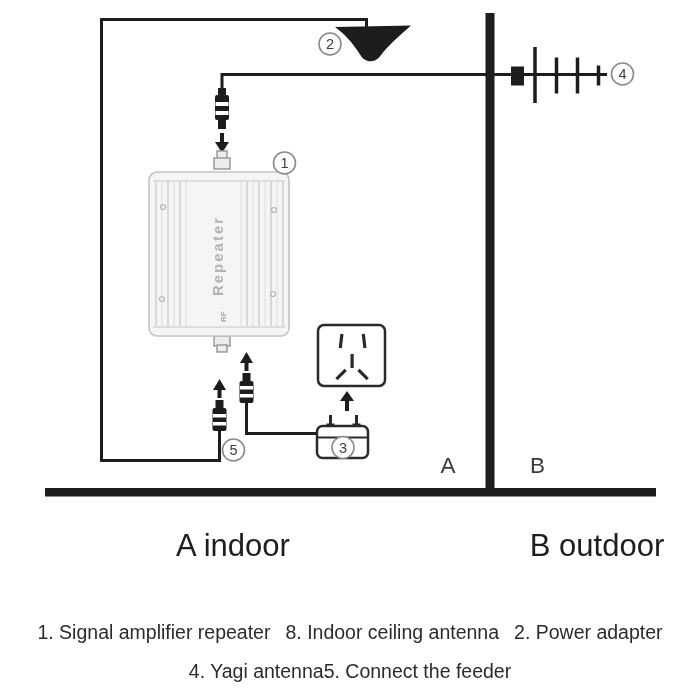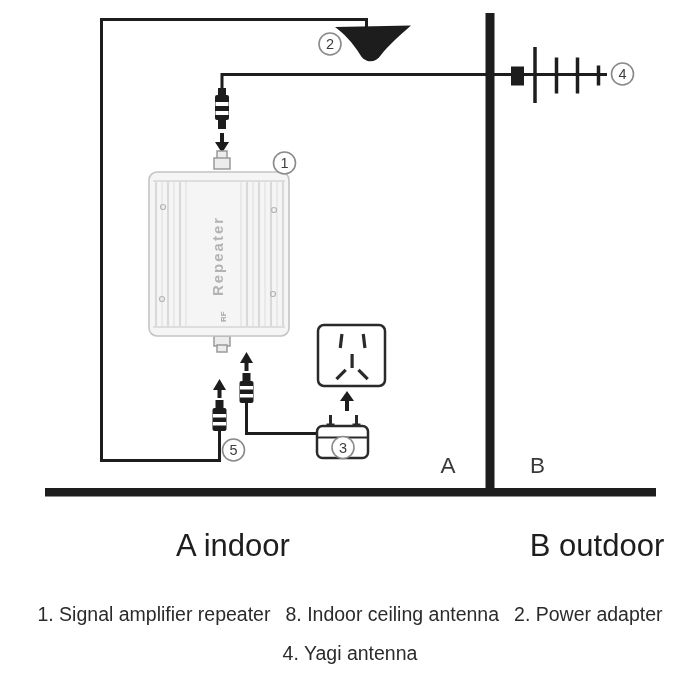--- a/index.html
+++ b/index.html
@@ -2,21 +2,21 @@
 <html><head>
 <meta charset="utf-8">
 <style>
   html,body{margin:0;padding:0;background:#ffffff;}
   .stage{
     position:relative;width:700px;height:700px;background:#ffffff;
     font-family:"Liberation Sans", sans-serif;overflow:hidden;
   }
   .diagram-svg{position:absolute;left:0;top:0;}
   .legend{
-    position:absolute;left:0;top:601px;width:700px;
+    position:absolute;left:0;top:619px;width:700px;
     color:#2b2b2b;
   }
   .legend-row{
     display:flex;justify-content:center;align-items:baseline;
     font-size:19.5px;line-height:26px;color:#2b2b2b;
   }
   .legend-row.row1{gap:15px;margin-bottom:13px;}
   .legend-row.row2{}
   svg text{font-family:"Liberation Sans", sans-serif;}
   .zone-letter{font-size:22.5px;fill:#3a3a3a;}
@@ -166,16 +166,17 @@
   </svg>
 
   <div class="legend">
     <div class="legend-row row1">
       <span>1. Signal amplifier repeater</span>
       <span>8. Indoor ceiling antenna</span>
       <span>2. Power adapter</span>
     </div>
     <div class="legend-row row2">
       <span>4. Yagi antenna</span>
+      <span>5. Connect the feeder</span>
     </div>
   </div>
 
 </div>
 
 </body></html>

